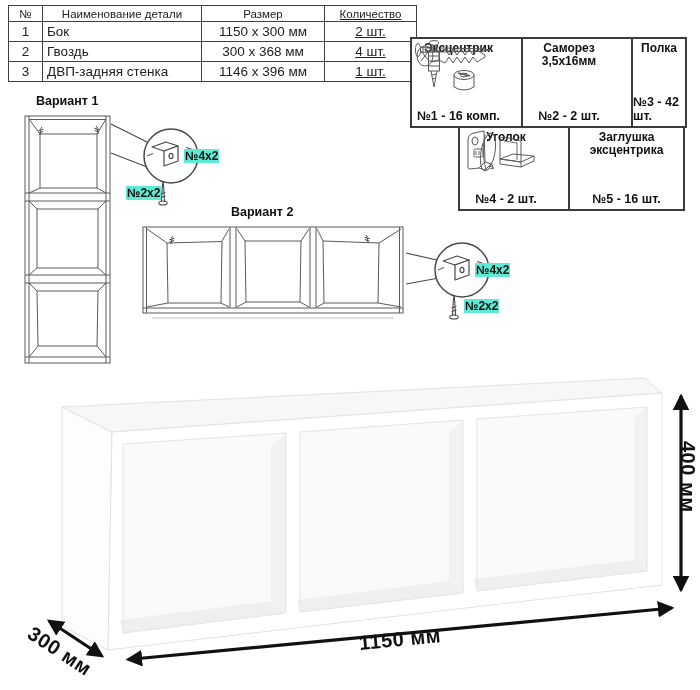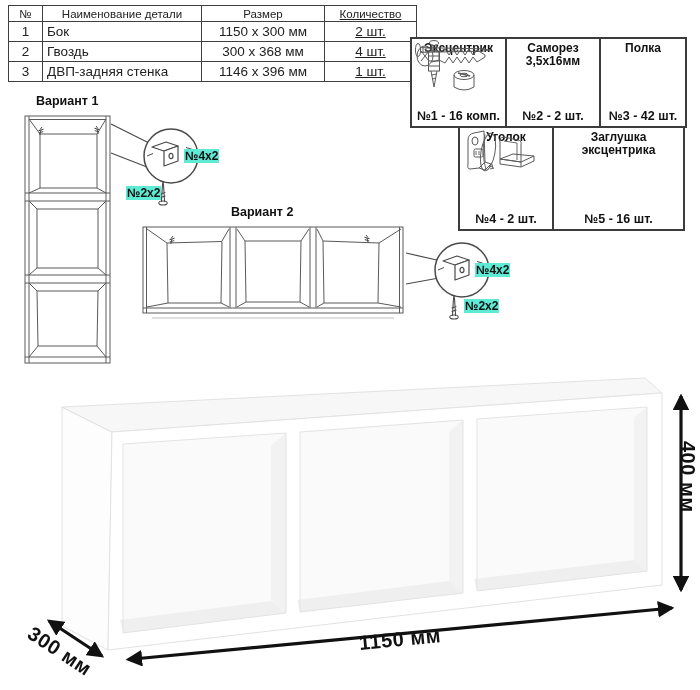--- a/index.html
+++ b/index.html
@@ -19,23 +19,23 @@
   }
   .parts-table thead th{font-size:11.5px;height:15px;text-align:center;}
   .parts-table tbody td{font-size:13.5px;height:19px;}
   .col-num{width:25px;text-align:center;}
   .col-name{width:150px;text-align:left;}
   .col-size{width:114px;text-align:center;}
   .col-qty{width:83px;text-align:center;text-decoration:underline;}
   
   .hw-row{position:absolute;display:flex;border:2px solid #3c3c3c;box-sizing:border-box;background:#fff;}
   .hw-row1{left:410px;top:37px;width:277px;height:91px;}
-  .hw-row2{left:458px;top:126px;width:227px;height:105px;}
+  .hw-row2{left:458px;top:126px;width:227px;height:85px;}
   .hw-cell{display:flex;flex-direction:column;align-items:center;box-sizing:border-box;}
-  .hw-cell + .hw-cell{border-left:2px solid #3c3c3c;}
+  .hw-cell + .hw-cell{border-left:2px solid #3c3c3c;margin-left:16px;}
   .hw-title{font-size:12px;font-weight:bold;text-align:center;line-height:1.12;
             margin-top:3px;white-space:pre-line;color:#111;}
   .hw-iconbox{flex:1;display:flex;align-items:center;justify-content:center;width:100%;}
   .hw-count{font-size:12.5px;font-weight:bold;margin-bottom:3px;color:#111;}
   
   .lbl{position:absolute;font-weight:bold;color:#111;white-space:nowrap;}
   .variant-title{font-size:12.5px;}
   .callout-label{font-size:12px;background:#5eead4;padding:0 1px;}
   .dim-label{font-size:20px;letter-spacing:.5px;}
   #dim-width{left:358px;top:632px;transform:rotate(-5.5deg);transform-origin:0 0;}

